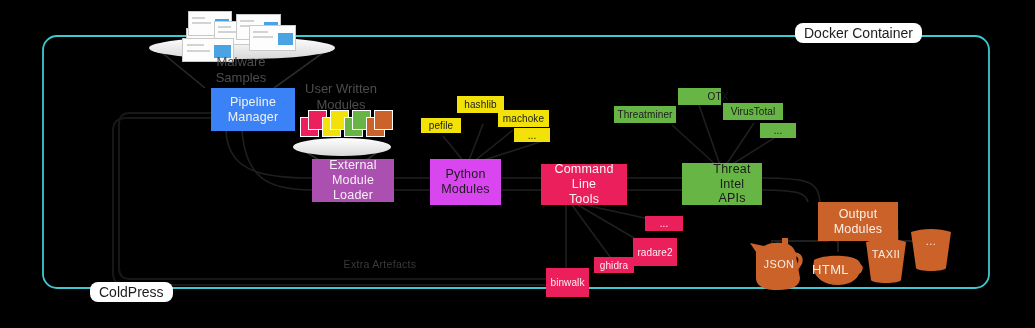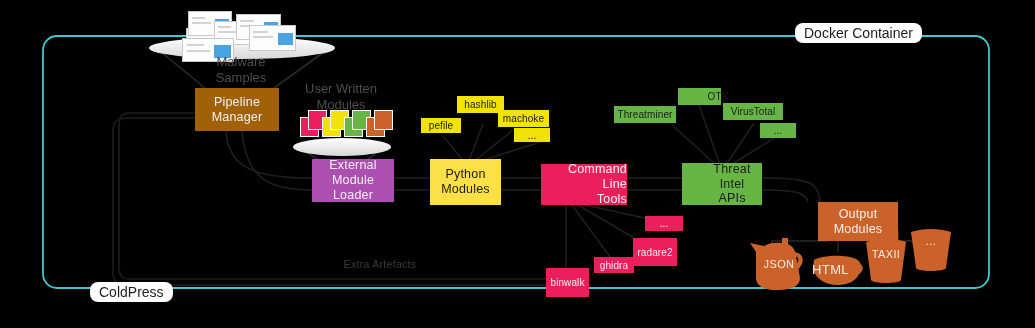--- a/index.html
+++ b/index.html
@@ -6,24 +6,24 @@
   body{width:1035px;height:328px;overflow:hidden;
        font-family:"Liberation Sans","DejaVu Sans",sans-serif;}
   #stage{position:relative;width:1035px;height:328px;background:#000;}
   #wires{position:absolute;left:0;top:0;width:1035px;height:328px;}
 
   .node{position:absolute;display:flex;align-items:center;justify-content:center;
         text-align:center;line-height:1.18;box-sizing:border-box;}
 
   
   .mainbox{font-size:12.5px;letter-spacing:.2px;}
-  .b-pipeline{background:#a16207;color:#f2f2f2;}
+  .b-pipeline{background:#3b82f6;color:#f2f2f2;margin-left:16px;}
   .b-extmod{background:#ab4fb0;color:#f6f0f6;}
-  .b-python{background:#fde047;color:#1b1b1b;}
-  .b-cli{background:#ea1f5c;color:#fdf3f6;text-align:right;}
+  .b-python{background:#d946ef;color:#1b1b1b;}
+  .b-cli{background:#ea1f5c;color:#fdf3f6;}
   .b-threat{background:#66b545;color:#1b1b1b;padding-left:20px;}
   .b-output{background:#ca6229;color:#fbf1ea;}
 
   
   .tag{position:absolute;display:flex;align-items:center;justify-content:center;
        font-size:10px;letter-spacing:.1px;box-sizing:border-box;padding:0 3px;}
   .t-yellow{background:#f2e209;color:#1b1b1b;}
   .t-pink{background:#ea1f5c;color:#fdeef3;}
   .t-green{background:#66b545;color:#1b1b1b;}
 

